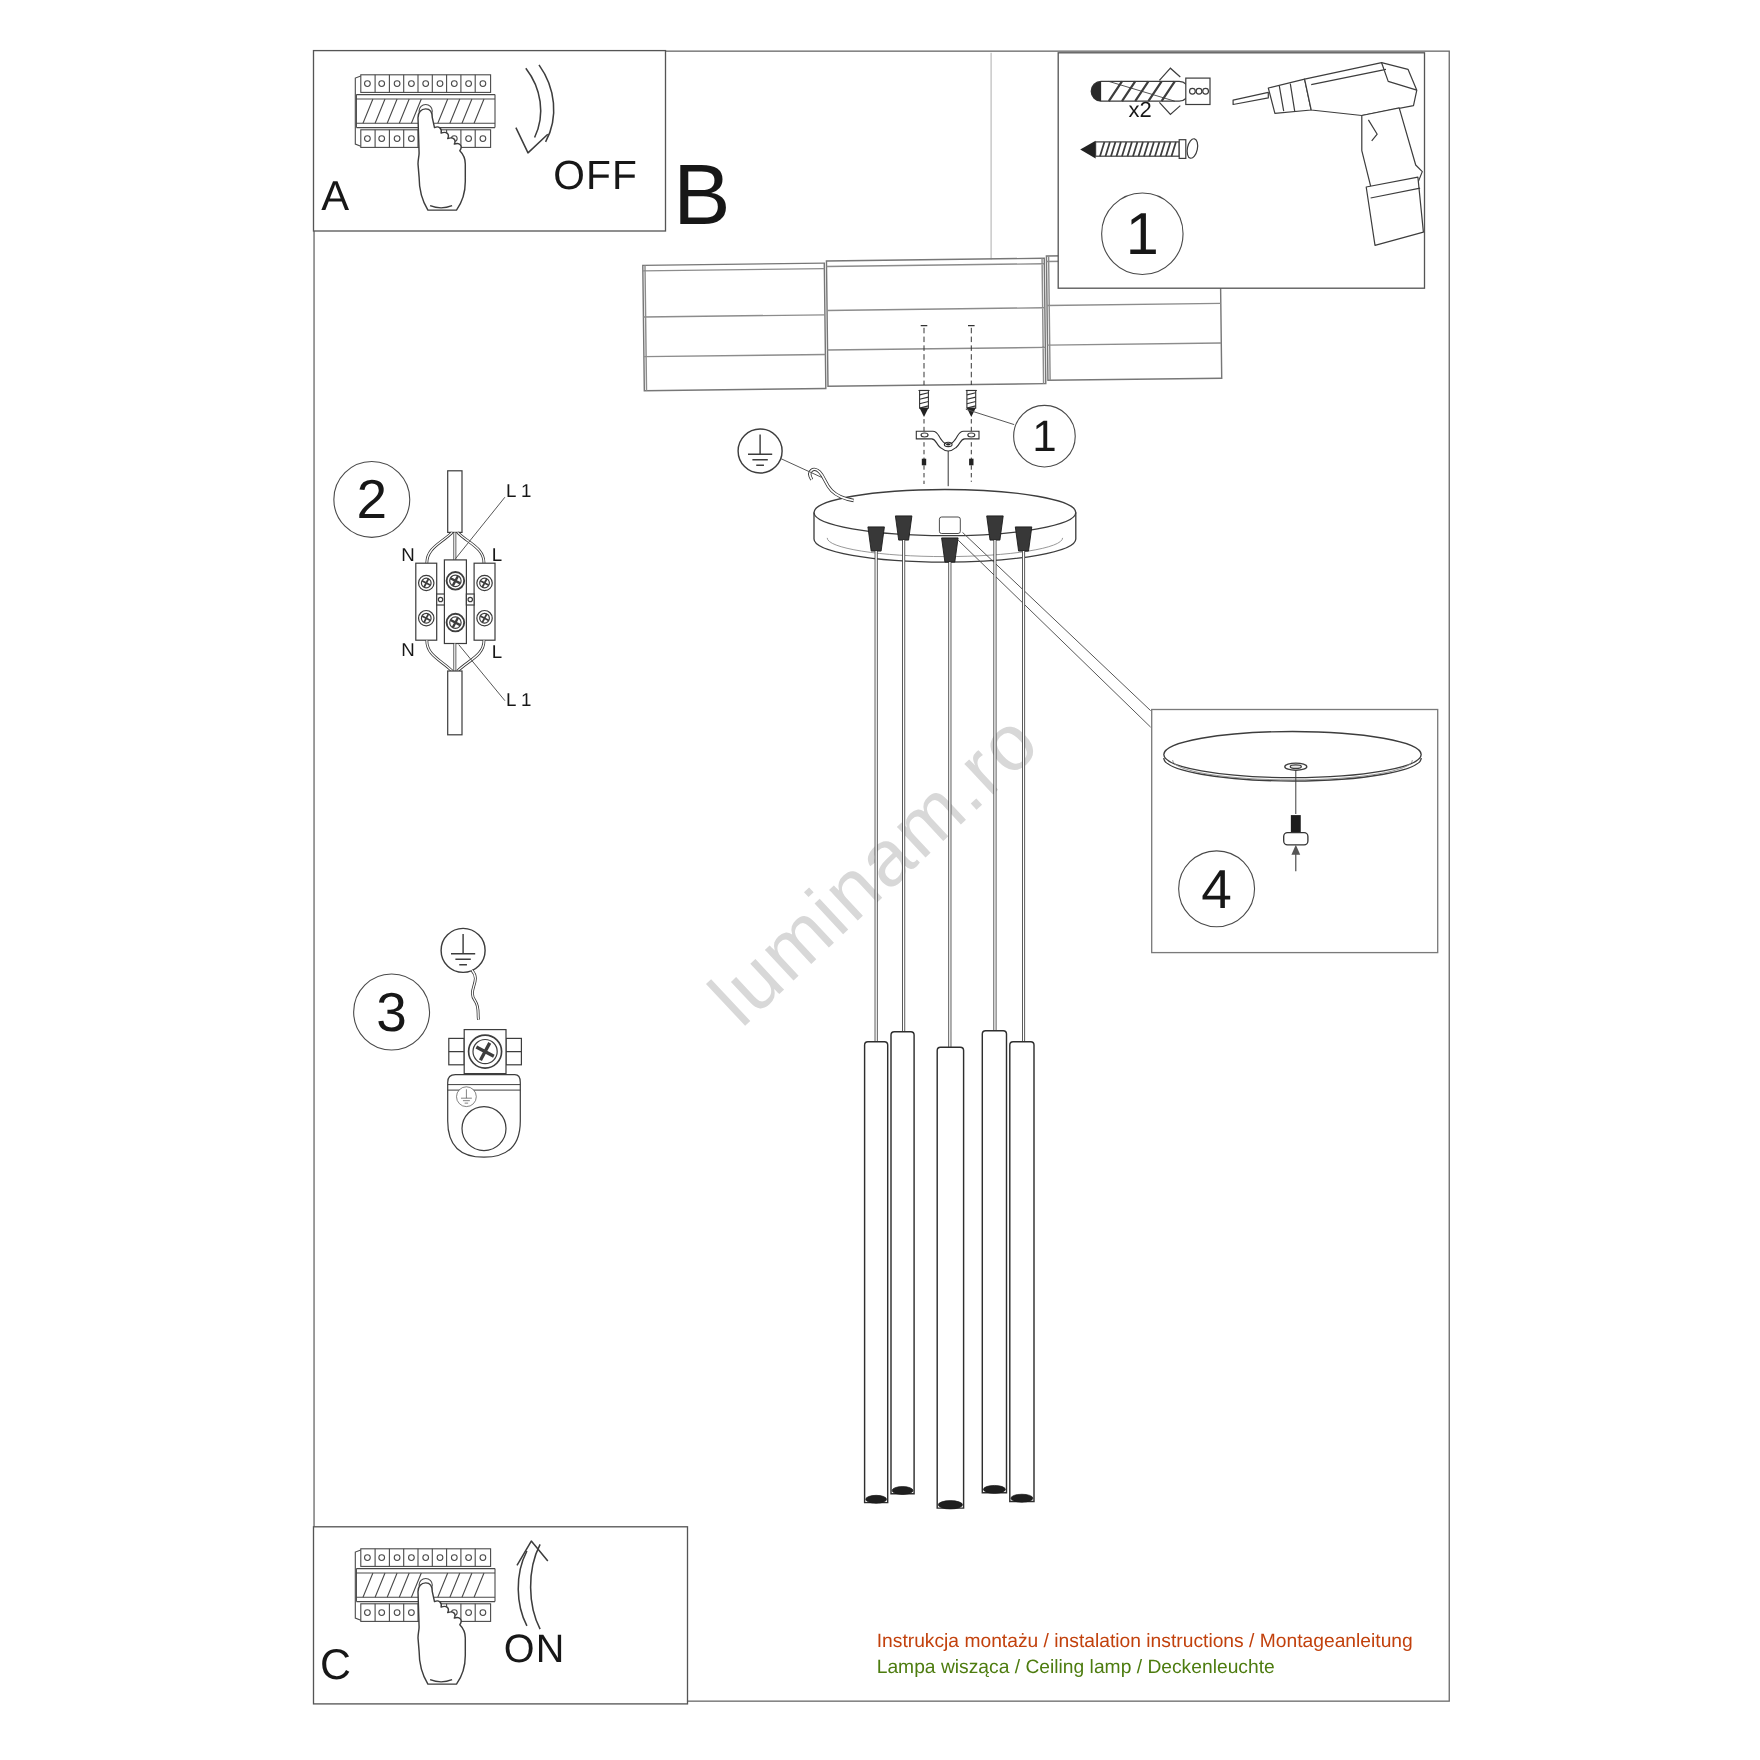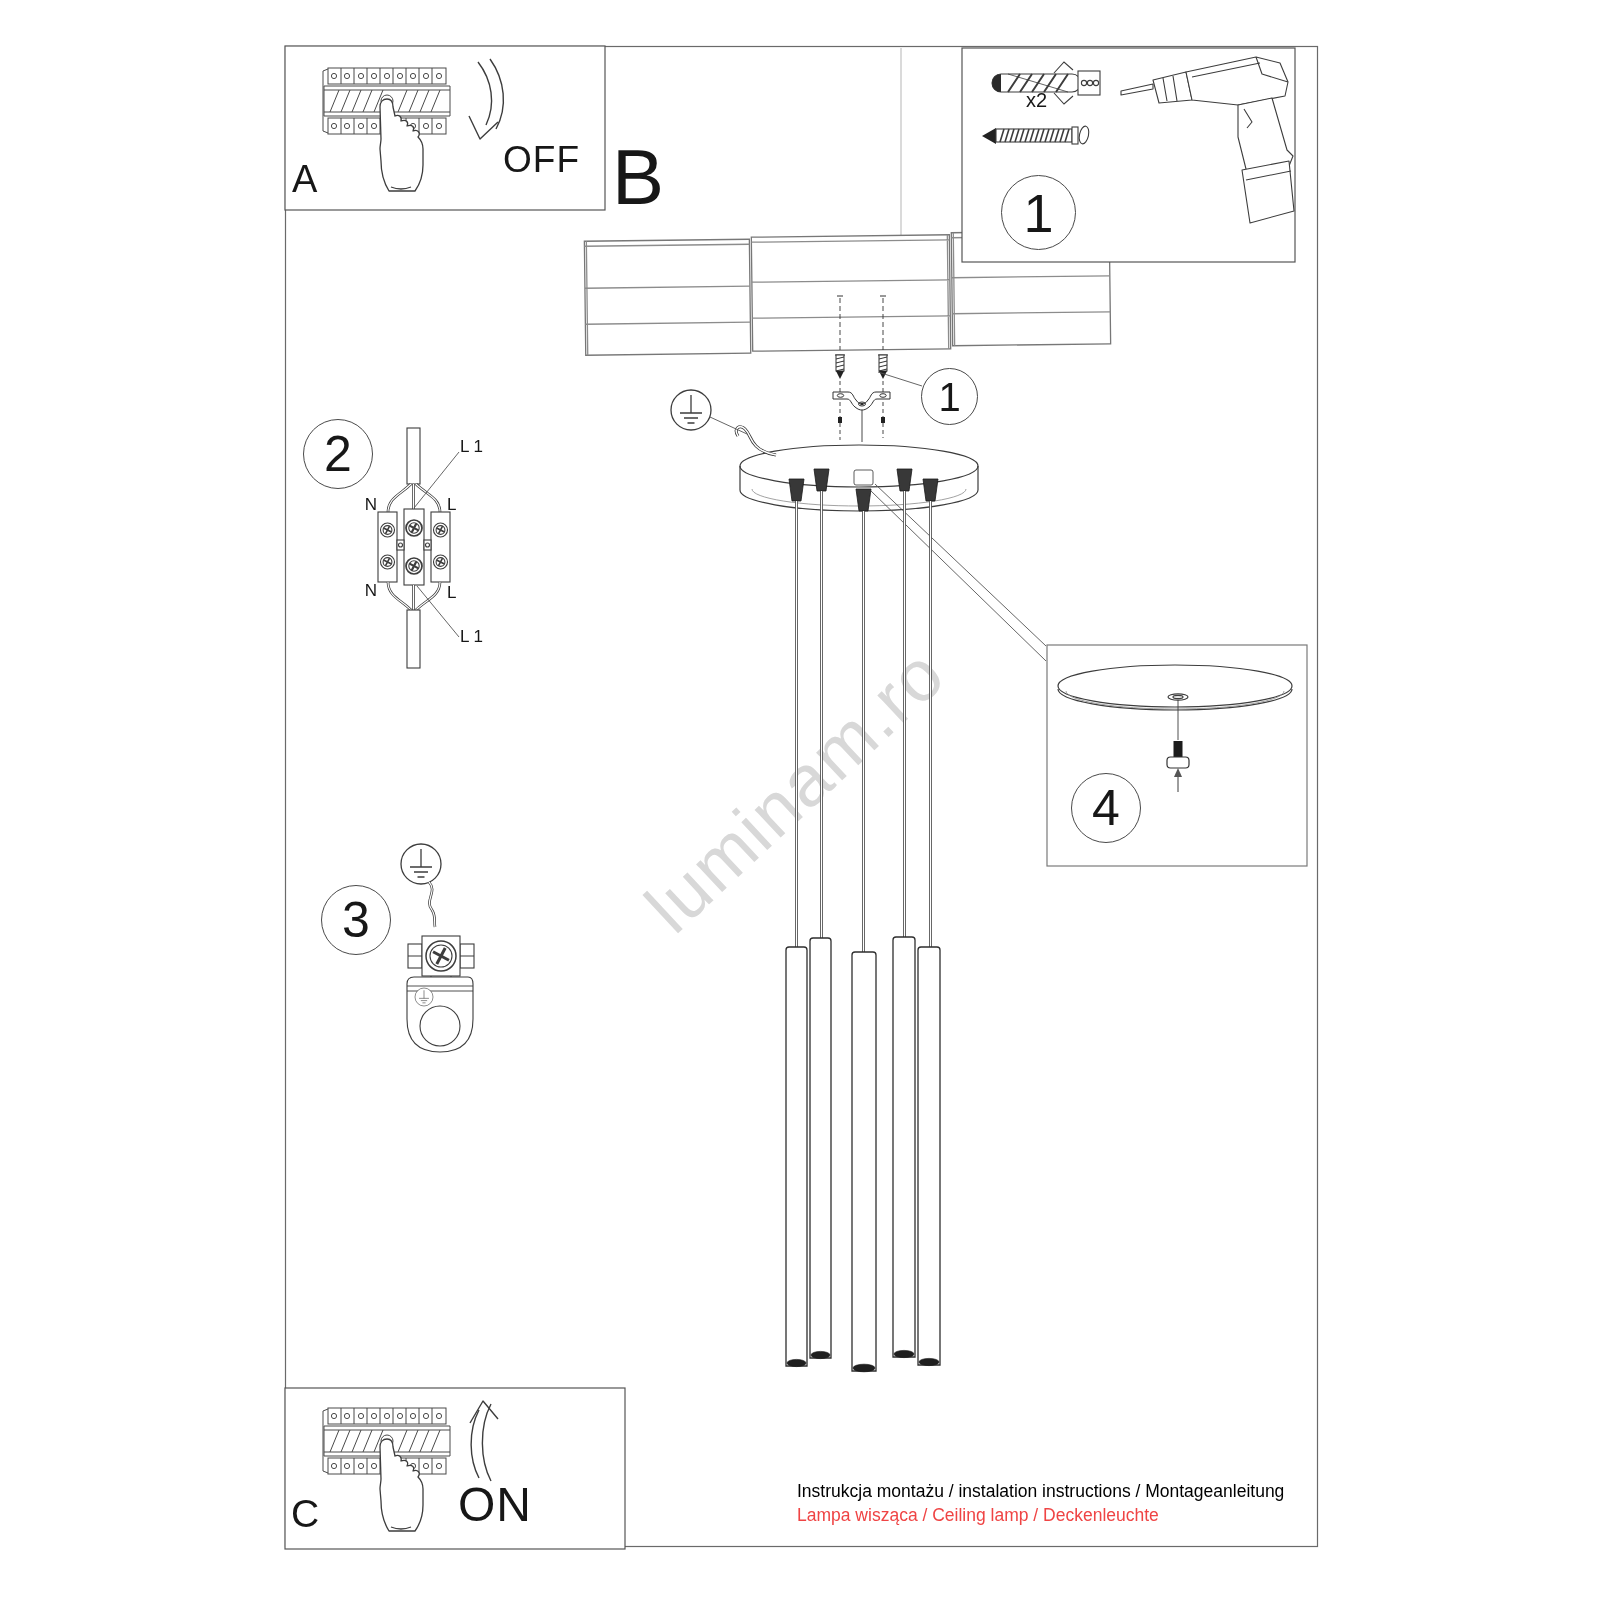--- a/index.html
+++ b/index.html
@@ -297,21 +297,21 @@
       <path d="M407,986 H473 M407,991 H473" stroke-width="0.9"></path>
       <use href="#earthsym" transform="translate(424,997) scale(0.45)"></use>
       <circle cx="440" cy="1026" r="20"></circle>
     </g>
   </svg>
 
   <div class="abs lbl" style="left:292px;top:160px;font-size:38px;">A</div>
   <div class="abs lbl" style="left:612px;top:138px;font-size:78px;">B</div>
   <div class="abs lbl" style="left:291px;top:1494px;font-size:39px;">C</div>
   <div class="abs lbl" style="left:460px;top:141px;font-size:37px;letter-spacing:1px;margin-left:43px;">OFF</div>
-  <div class="abs lbl" style="left:458px;top:1481px;font-size:48px;letter-spacing:1px;">ON</div>
+  <div class="abs lbl" style="left:458px;top:1481px;font-size:36px;letter-spacing:1px;">ON</div>
   <div class="abs lbl" style="left:1026px;top:90px;font-size:20px;">x2</div>
 
   <div class="abs badge" style="left:1001px;top:175px;width:73px;height:73px;font-size:54px;">
     <span>1</span>
   </div>
   <div class="abs badge" style="left:921px;top:368px;width:55px;height:55px;font-size:40px;">
     <span>1</span>
   </div>
   <div class="abs badge" style="left:303px;top:419px;width:68px;height:68px;font-size:50px;">
     <span>2</span>
@@ -323,16 +323,16 @@
     <span>4</span>
   </div>
 
   <div class="abs lbl" style="left:355px;top:496px;width:22px;font-size:17px;text-align:right;">N</div>
   <div class="abs lbl" style="left:447px;top:496px;font-size:17px;">L</div>
   <div class="abs lbl" style="left:460px;top:438px;font-size:17px;">L 1</div>
   <div class="abs lbl" style="left:355px;top:582px;width:22px;font-size:17px;text-align:right;">N</div>
   <div class="abs lbl" style="left:447px;top:584px;font-size:17px;">L</div>
   <div class="abs lbl" style="left:460px;top:628px;font-size:17px;">L 1</div>
 
-  <div class="abs ft" style="left:797px;top:1483px;font-size:17.5px;color:#000000;">Instrukcja montażu / instalation instructions / Montageanleitung</div>
-  <div class="abs ft" style="left:797px;top:1507px;font-size:17.5px;color:#ef4444;">Lampa wisząca / Ceiling lamp / Deckenleuchte</div>
+  <div class="abs ft" style="left:797px;top:1483px;font-size:17.5px;color:#c2410c;">Instrukcja montażu / instalation instructions / Montageanleitung</div>
+  <div class="abs ft" style="left:797px;top:1507px;font-size:17.5px;color:#4d7c0f;">Lampa wisząca / Ceiling lamp / Deckenleuchte</div>
 
 </div>
 
 </body></html>

